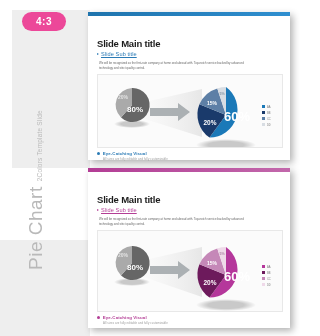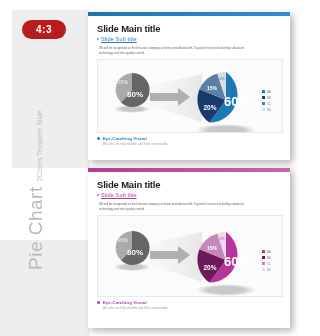--- a/index.html
+++ b/index.html
@@ -19,23 +19,23 @@
   .grey-card{
     position:absolute;left:12px;top:10px;width:78px;height:158px;
     background:#eeeeee;
   }
   .grey-card-2{
     position:absolute;left:0px;top:240px;width:90px;height:96px;
     background:#eeeeee;
   }
   .ratio-badge{
     position:absolute;left:22px;top:12px;width:44px;height:19px;
-    background:#b91c1c;border-radius:10px;
+    background:#ec4899;border-radius:10px;
     display:flex;align-items:center;justify-content:center;
-    color:#ffffff;font-size:10px;font-weight:bold;letter-spacing:.5px;margin-top:8px;
+    color:#ffffff;font-size:10px;font-weight:bold;letter-spacing:.5px;
   }
   .vert-wrap{
     position:absolute;left:-40px;top:165px;width:170px;height:40px;
     transform:rotate(-90deg);transform-origin:center center;
     display:flex;align-items:baseline;justify-content:flex-start;gap:5px;
     pointer-events:none;
   }
   .vert-title{
     font-size:19px;color:#b9b9b9;font-weight:400;letter-spacing:.5px;
     white-space:nowrap;
@@ -50,21 +50,21 @@
     background:#ffffff;
     box-shadow:3px 3px 7px rgba(0,0,0,.30);
   }
   .slide-1{top:12px;height:148px;}
   .slide-2{top:168px;height:160px;}
 
   .topbar{height:4px;width:100%;}
   .topbar.blue{background:linear-gradient(90deg,#1f74ad,#2f8fd0);}
   .topbar.magenta{background:linear-gradient(90deg,#b33d95,#c268ab);}
 
-  .slide-inner{padding:5px 9px 0 9px;position:relative;height:100%;box-sizing:border-box;}
+  .slide-inner{padding:20px 9px 0 9px;position:relative;height:100%;box-sizing:border-box;}
 
   .main-title{
     font-size:9.5px;font-weight:bold;color:#1c1c1c;letter-spacing:-.2px;
     margin:2px 0 2px 0;
   }
   .sub-row{display:flex;align-items:center;gap:2px;margin-bottom:4px;}
   .sub-bullet{width:0;height:0;border-left:2.5px solid #2a7ab5;
     border-top:1.8px solid transparent;border-bottom:1.8px solid transparent;}
   .sub-row.magenta .sub-bullet{border-left-color:#b33d95;}
   .sub-title{

